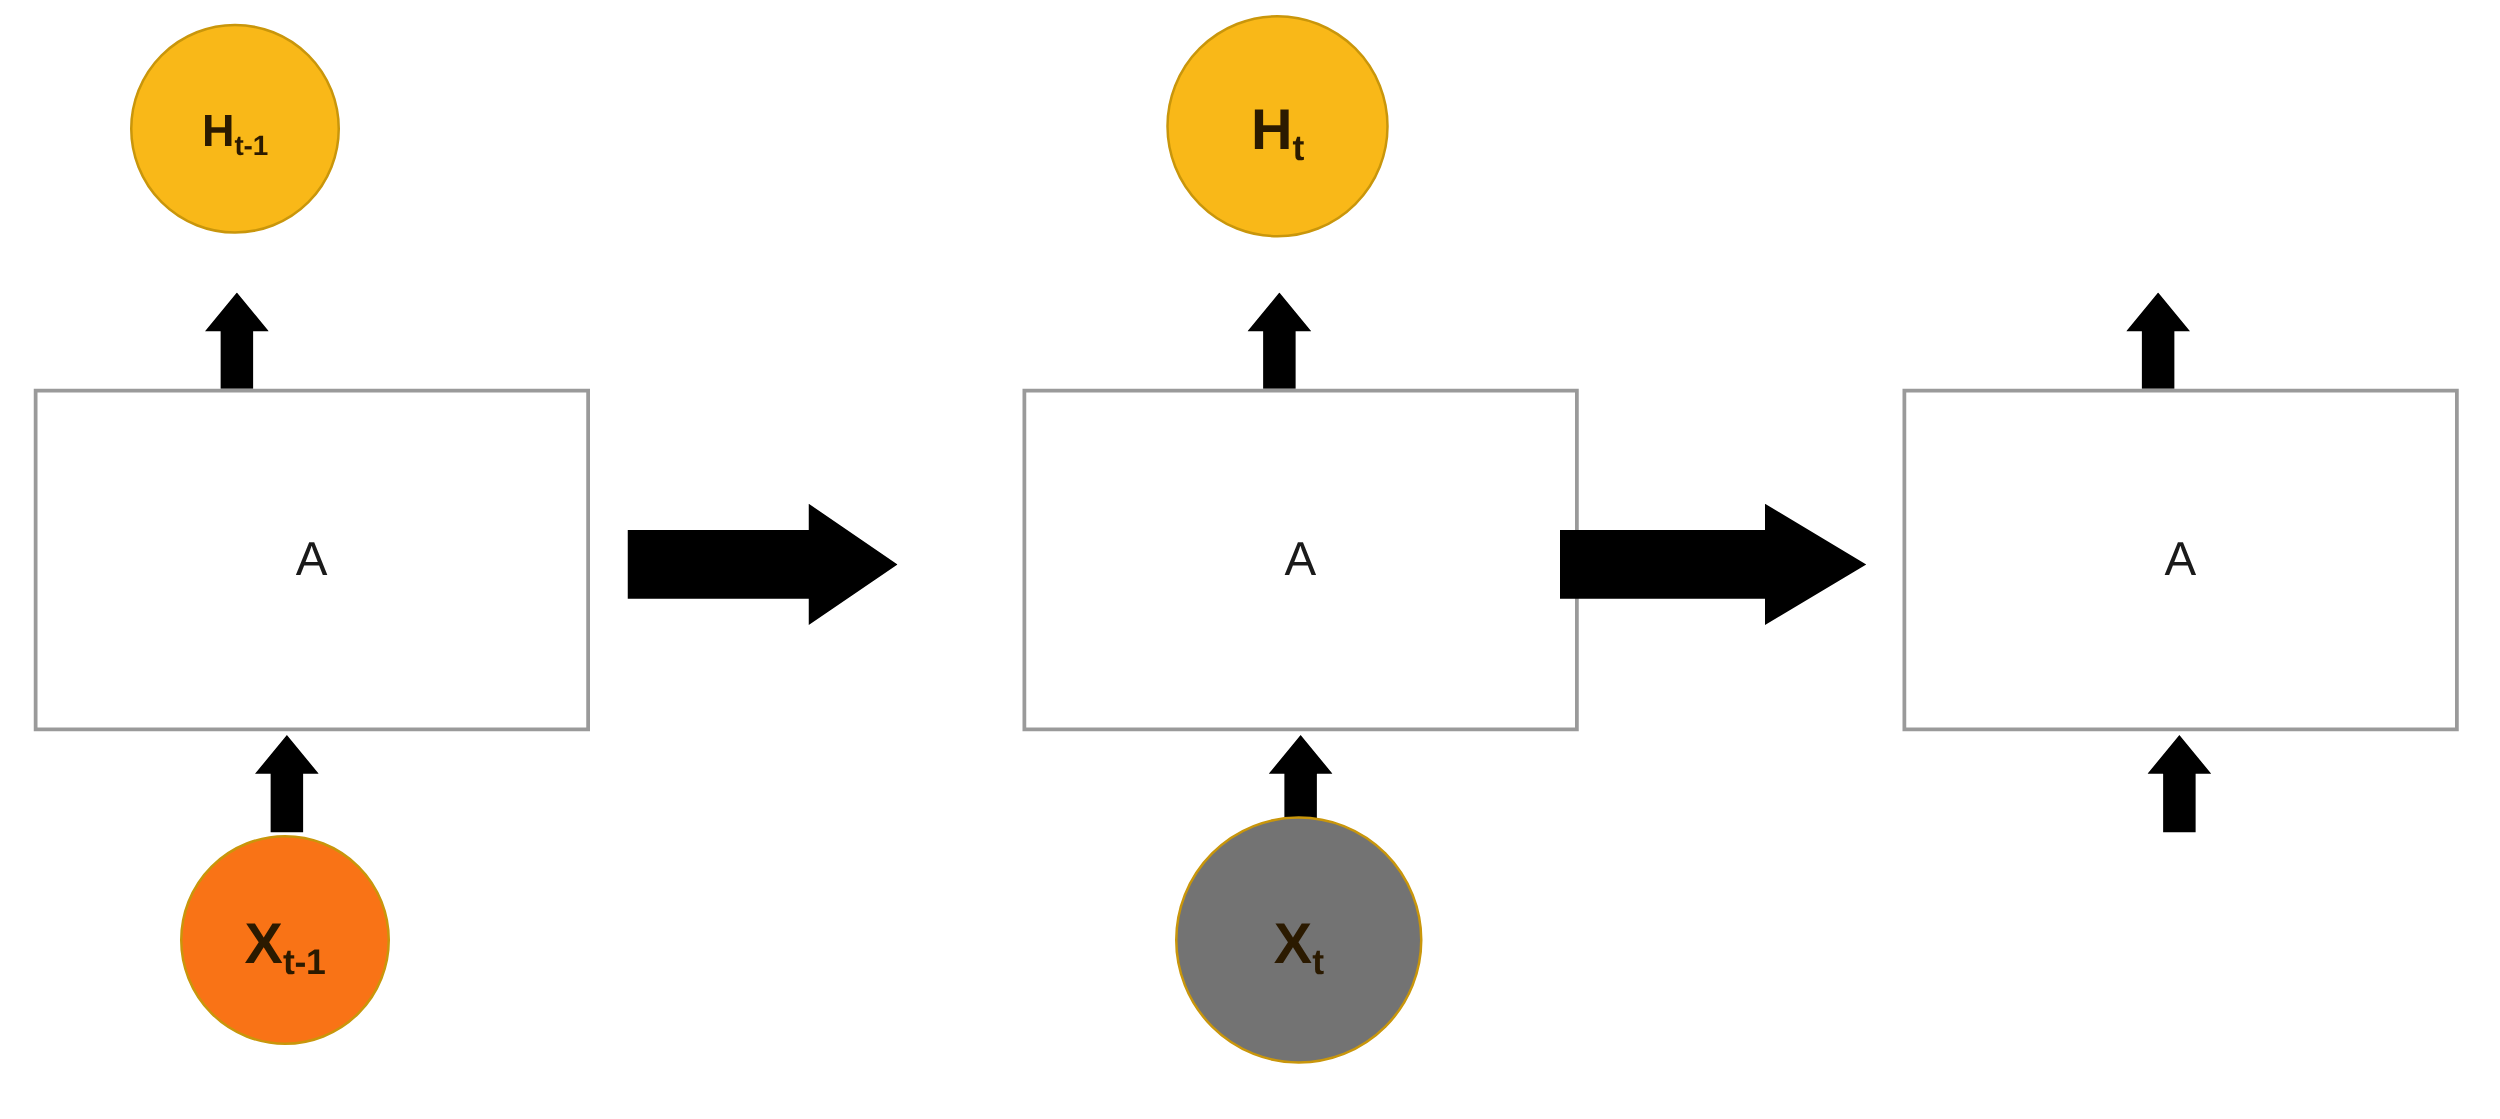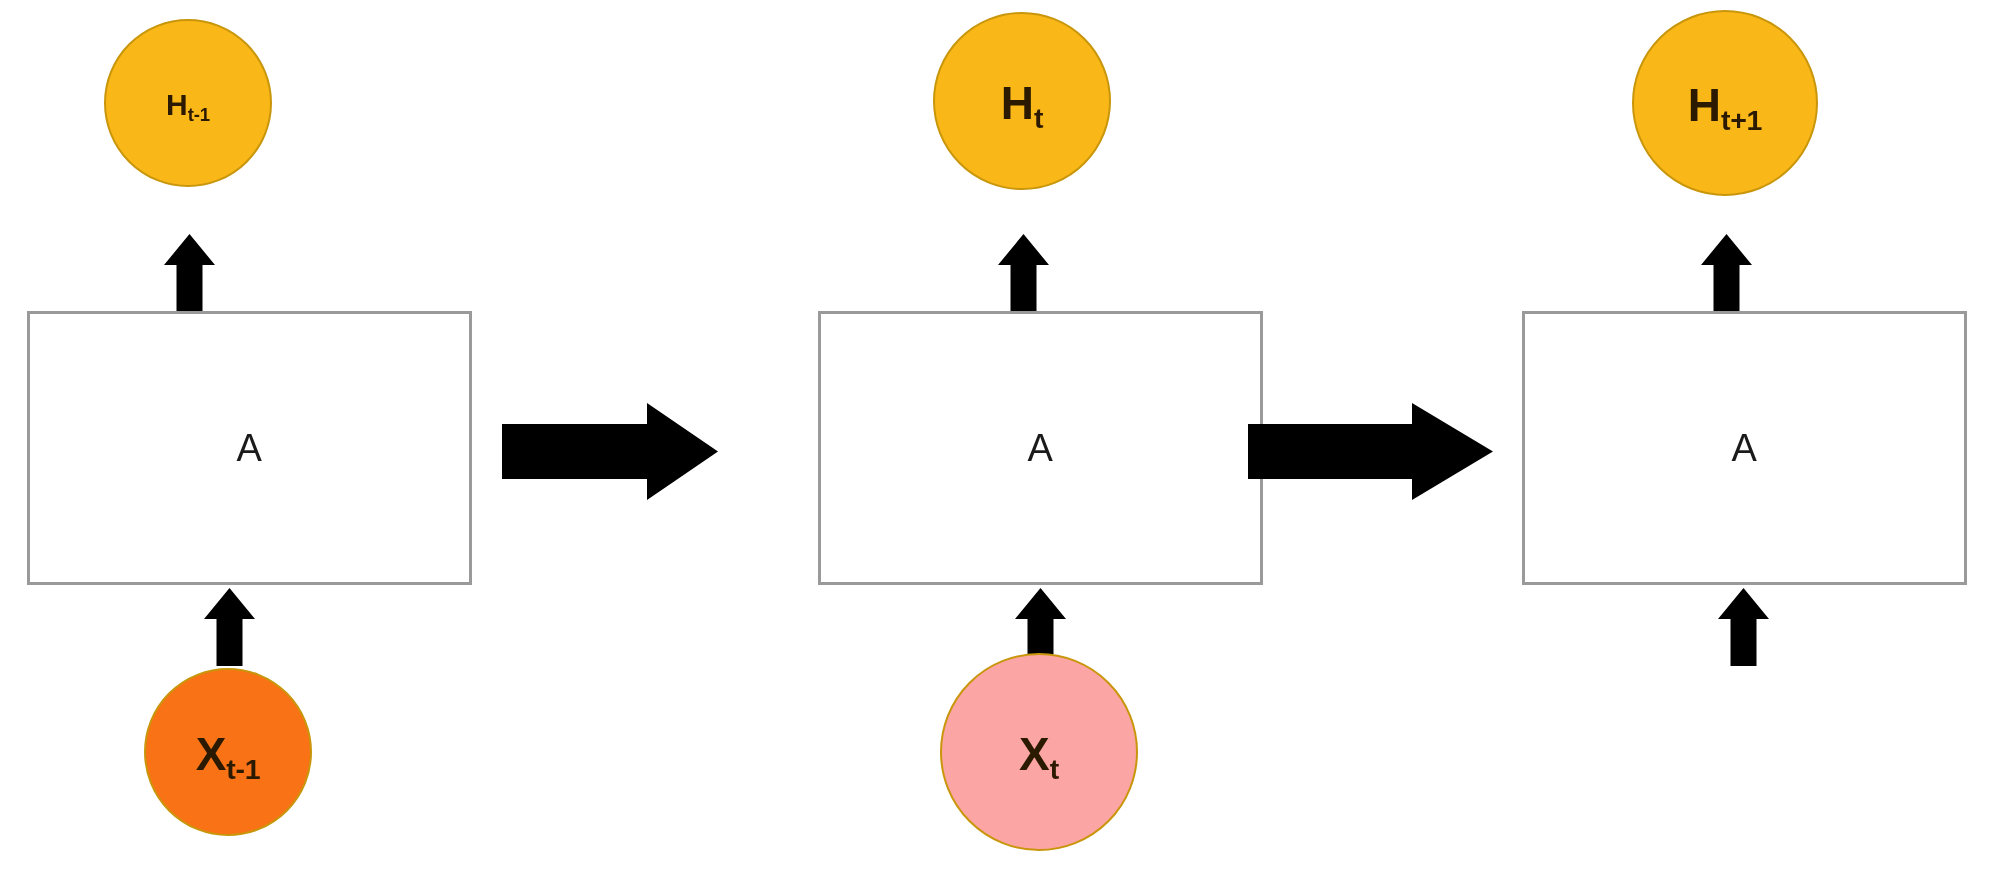--- a/index.html
+++ b/index.html
@@ -83,21 +83,21 @@
     position: absolute;
   }
   .h-arrow svg { display: block; }
 </style>
 </head>
 <body>
 
 <div id="canvas" style="background: rgb(255, 255, 255);">
     <div class="cell" style="position: absolute; left: 0px; top: 0px; width: 2000px; height: 895px; pointer-events: none;">
       <div class="node-circle" style="left: 104px; top: 19px; width: 168px; height: 168px; background: rgb(249, 184, 24); border-color: rgb(201, 150, 11); pointer-events: auto;">
-        <span class="node-label" style="color: rgb(43, 26, 0); font-size: 30px;"><span>H</span><sub>t-1</sub></span>
+        <span class="node-label" style="color: rgb(43, 26, 0); font-size: 36px;"><span>H</span><sub>t-1</sub></span>
       </div>
       <div class="v-arrow" style="left: 176px; top: 234px; width: 51px; height: 78px; margin-left: -12.5px;">
         <svg width="51" height="78" viewBox="0 0 51 78">
           <polygon points="25.5,0 51,31 38.5,31 38.5,78 12.5,78 12.5,31 0,31" fill="#000000"></polygon>
         </svg>
       </div>
       <div class="a-box" style="left: 27px; top: 311px; width: 445px; height: 274px; background: rgb(255, 255, 255); border-color: rgb(154, 154, 154); pointer-events: auto;">
         <span class="a-box-label" style="color: rgb(26, 26, 26);">A</span>
       </div>
       <div class="v-arrow" style="left: 216px; top: 588px; width: 51px; height: 78px; margin-left: -12.5px;">
@@ -119,28 +119,25 @@
         </svg>
       </div>
       <div class="a-box" style="left: 773px; top: 311px; width: 445px; height: 274px; background: rgb(255, 255, 255); border-color: rgb(154, 154, 154); pointer-events: auto;">
         <span class="a-box-label" style="color: rgb(26, 26, 26);">A</span>
       </div>
       <div class="v-arrow" style="left: 982px; top: 588px; width: 51px; height: 78px; margin-left: -12.5px;">
         <svg width="51" height="78" viewBox="0 0 51 78">
           <polygon points="25.5,0 51,31 38.5,31 38.5,78 12.5,78 12.5,31 0,31" fill="#000000"></polygon>
         </svg>
       </div>
-      <div class="node-circle" style="left: 895px; top: 653px; width: 198px; height: 198px; background: #fca5a5; border-color: rgb(201, 150, 11); pointer-events: auto;">
+      <div class="node-circle" style="left: 895px; top: 653px; width: 198px; height: 198px; background: #737373; border-color: rgb(201, 150, 11); pointer-events: auto;">
         <span class="node-label" style="color: rgb(43, 26, 0); font-size: 46px;"><span>X</span><sub>t</sub></span>
       </div>
     </div>
     <div class="cell" style="position: absolute; left: 0px; top: 0px; width: 2000px; height: 895px; pointer-events: none;">
-      <div class="node-circle" style="left: 1632px; top: 10px; width: 186px; height: 186px; background: rgb(249, 184, 24); border-color: rgb(201, 150, 11); pointer-events: auto;">
-        <span class="node-label" style="color: rgb(43, 26, 0); font-size: 46px;"><span>H</span><sub>t+1</sub></span>
-      </div>
       <div class="v-arrow" style="left: 1713px; top: 234px; width: 51px; height: 78px; margin-left: -12.5px;">
         <svg width="51" height="78" viewBox="0 0 51 78">
           <polygon points="25.5,0 51,31 38.5,31 38.5,78 12.5,78 12.5,31 0,31" fill="#000000"></polygon>
         </svg>
       </div>
       <div class="a-box" style="left: 1522px; top: 311px; width: 445px; height: 274px; background: rgb(255, 255, 255); border-color: rgb(154, 154, 154); pointer-events: auto;">
         <span class="a-box-label" style="color: rgb(26, 26, 26);">A</span>
       </div>
       <div class="v-arrow" style="left: 1730px; top: 588px; width: 51px; height: 78px; margin-left: -12.5px;">
         <svg width="51" height="78" viewBox="0 0 51 78">

